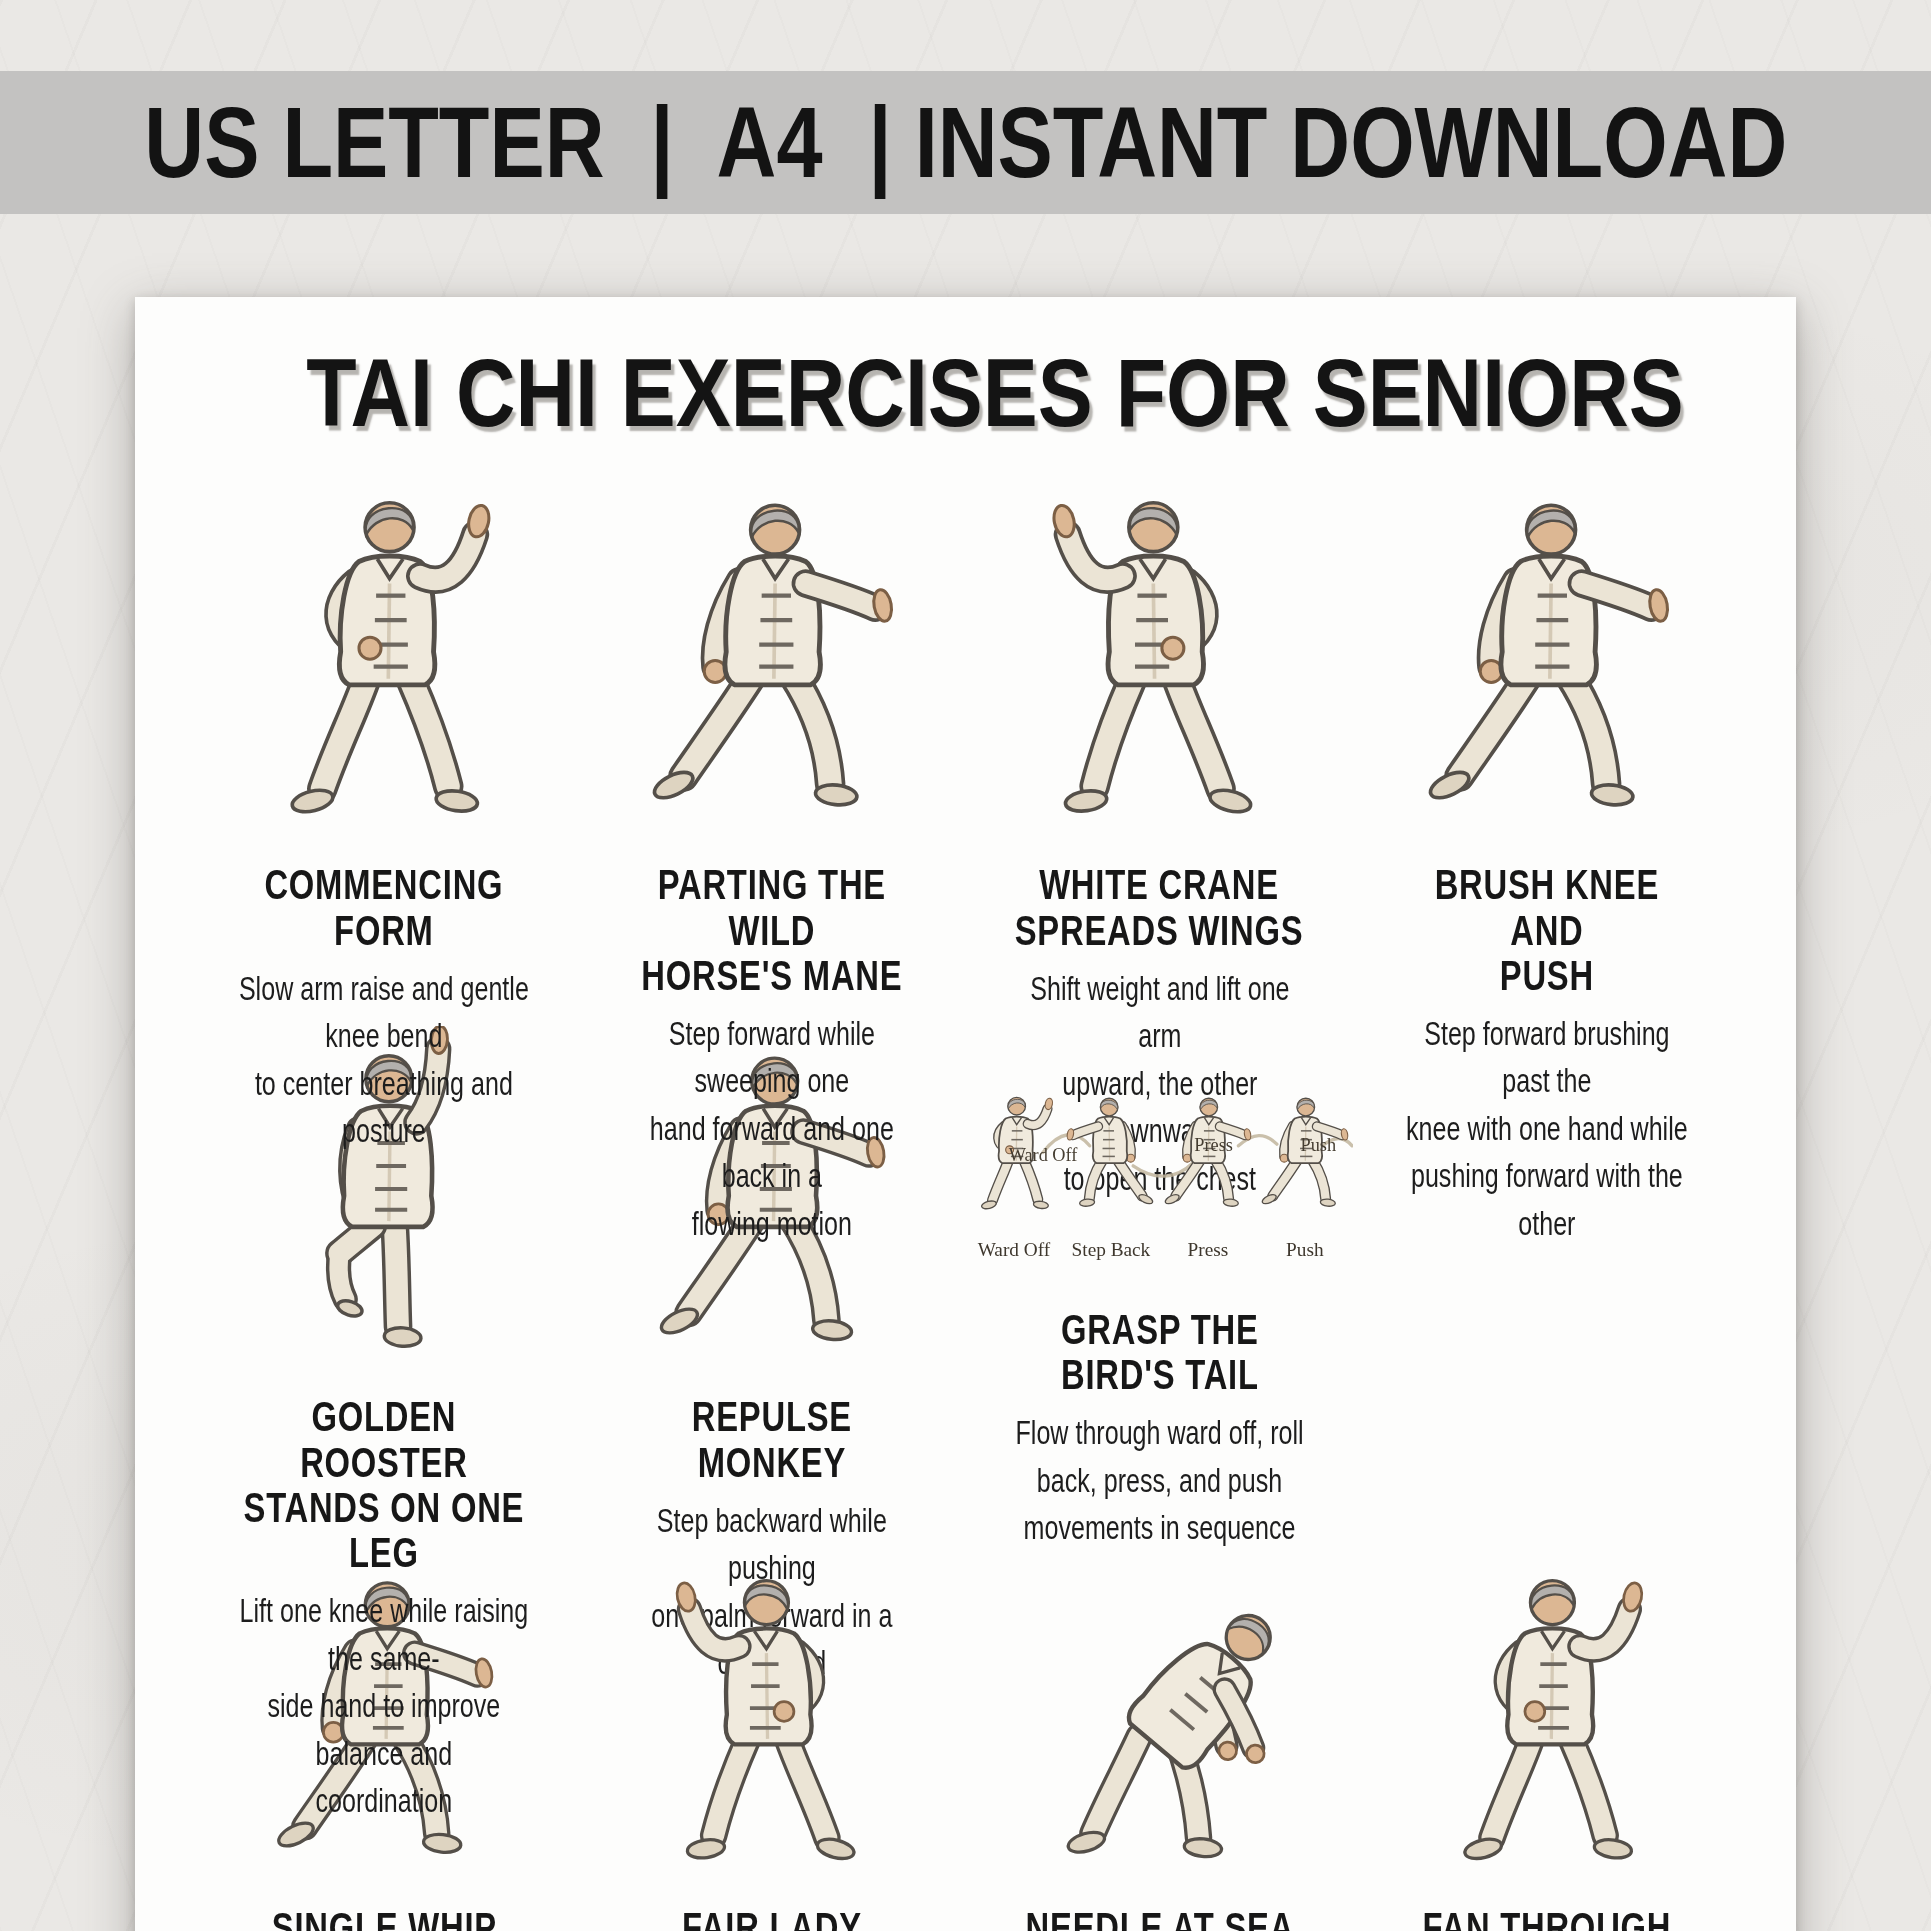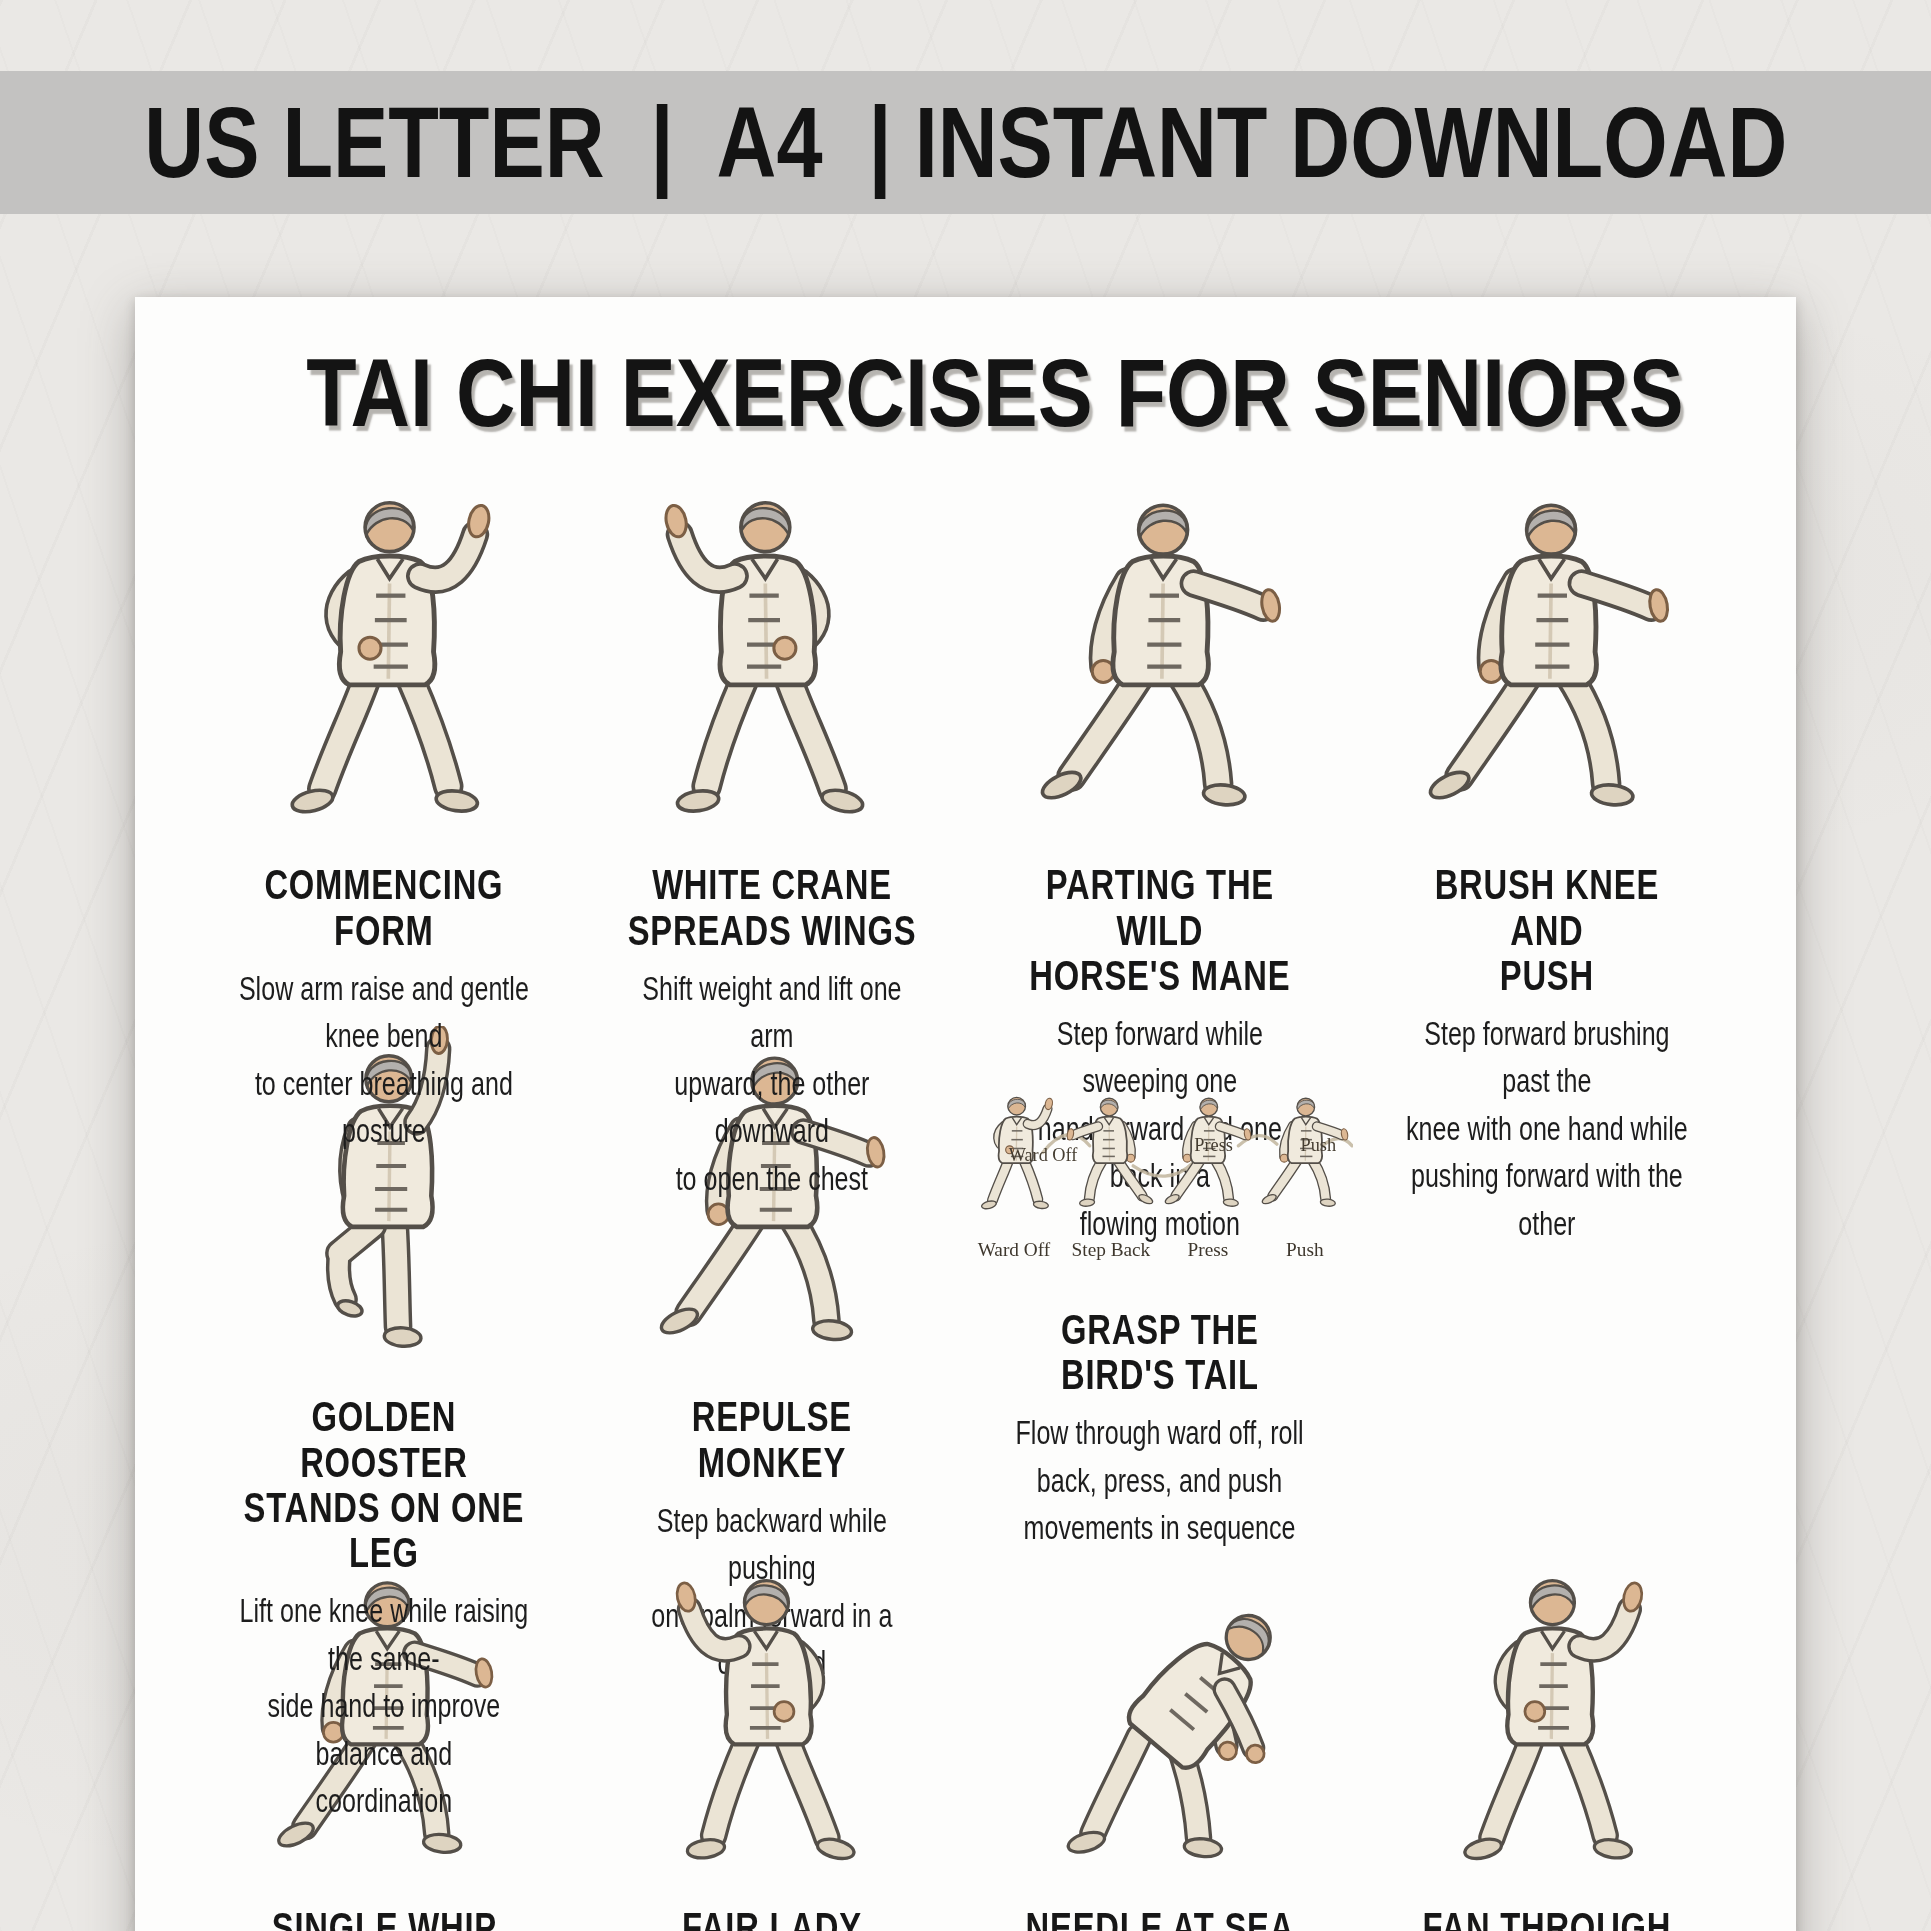--- a/index.html
+++ b/index.html
@@ -177,41 +177,41 @@
           <svg class="figure" viewBox="0 0 220 300">
               <use href="#fig-raise"></use>
             </svg>
         </div>
         <div class="cell-title">COMMENCING FORM</div>
         <div class="cell-desc">Slow arm raise and gentle knee bend
 to center breathing and posture</div>
       </div>
       <div class="cell">
         <div class="figzone">
+          <svg class="figure" viewBox="0 0 220 300">
+              <use href="#fig-push"></use>
+            </svg>
+        </div>
+        <div class="cell-title">PARTING THE WILD
+HORSE'S MANE</div>
+        <div class="cell-desc">Step forward while sweeping one
+hand forward and one back in a
+flowing motion</div>
+      </div>
+      <div class="cell">
+        <div class="figzone">
           <svg class="figure mirror" viewBox="0 0 220 300">
               <use href="#fig-raise"></use>
             </svg>
         </div>
         <div class="cell-title">WHITE CRANE
 SPREADS WINGS</div>
         <div class="cell-desc">Shift weight and lift one arm
 upward, the other downward
 to open the chest</div>
-      </div>
-      <div class="cell">
-        <div class="figzone">
-          <svg class="figure" viewBox="0 0 220 300">
-              <use href="#fig-push"></use>
-            </svg>
-        </div>
-        <div class="cell-title">PARTING THE WILD
-HORSE'S MANE</div>
-        <div class="cell-desc">Step forward while sweeping one
-hand forward and one back in a
-flowing motion</div>
       </div>
       <div class="cell">
         <div class="figzone">
           <svg class="figure" viewBox="0 0 220 300">
               <use href="#fig-push"></use>
             </svg>
         </div>
         <div class="cell-title">BRUSH KNEE AND
 PUSH</div>
         <div class="cell-desc">Step forward brushing past the

